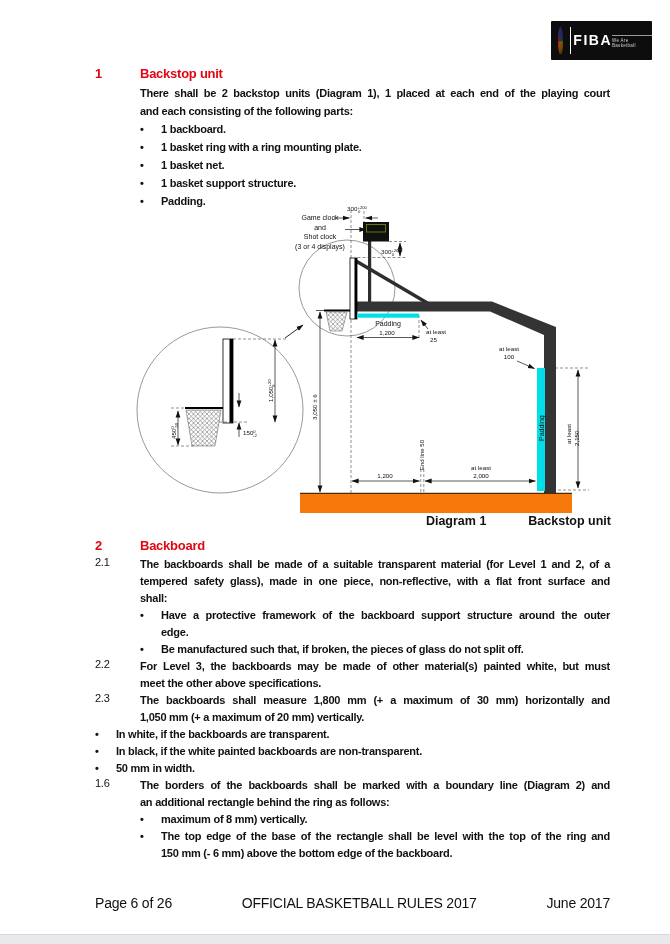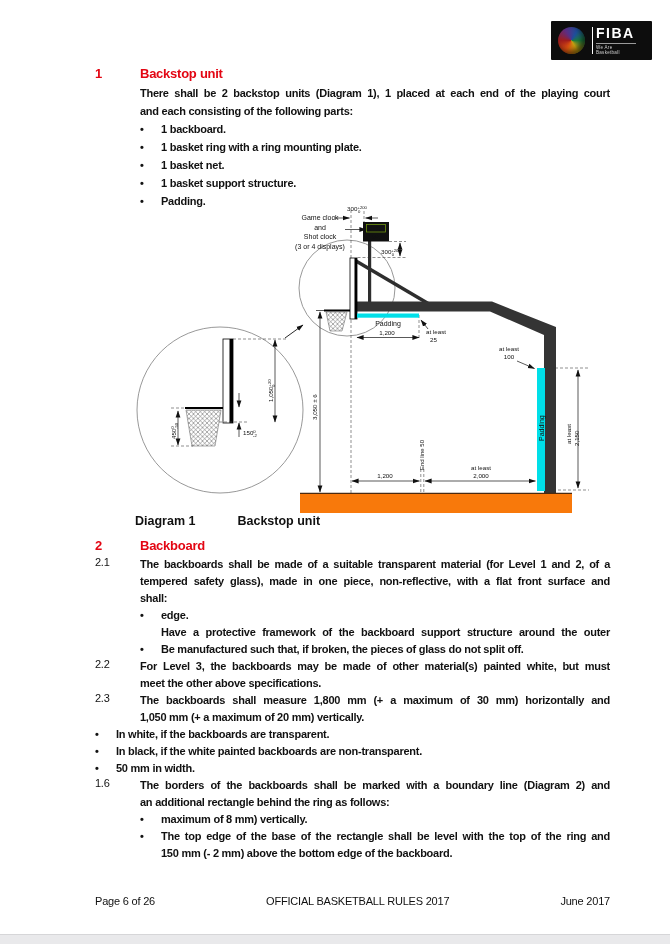--- a/index.html
+++ b/index.html
@@ -8,21 +8,21 @@
   .page{position:absolute;inset:0;background:#fff;}
   .page-edge{position:absolute;left:0;right:0;bottom:0;height:9px;background:#e9e9eb;border-top:1px solid #d6d6d8;}
 
   
   .logo{position:absolute;left:551px;top:21px;width:101px;height:39px;background:#0d0d0d;
         display:flex;align-items:center;border-radius:1px;}
   .logo-ball{width:27px;height:27px;border-radius:50%;margin-left:7px;
         background:conic-gradient(from 210deg,#d94f10,#a01c1c,#5c2d83,#1d4f9c,#1d7a3c,#c7a00f,#d94f10);
         box-shadow:inset -3px -3px 5px rgba(0,0,0,.55);}
   .logo-div{width:1px;height:27px;background:#ffffff;margin-left:7px;}
-  .logo-txt{margin-left:3px;display:flex;flex-direction:column;}
+  .logo-txt{margin-left:3px;display:flex;flex-direction:row;}
   .logo-brand{color:#fff;font-weight:bold;font-size:14px;letter-spacing:1.5px;line-height:15px;}
   .logo-tag{color:#cfcfcf;font-size:4.5px;letter-spacing:.3px;margin-top:2px;border-top:1px solid #9a9a9a;padding-top:1.5px;width:40px;}
 
   
   .col{position:absolute;left:95px;width:515px;font-size:11px;letter-spacing:-0.25px;}
   .sec1{top:66px;}
   .sec2{top:538px;}
   .hrow{display:flex;margin-bottom:3px;}
   .hnum{width:45px;font-weight:bold;font-size:13px;color:#e30613;}
   .htitle{font-weight:bold;font-size:13px;color:#e30613;}
@@ -34,26 +34,26 @@
   .ln{text-align:justify;white-space:nowrap;}
   .ln.j{text-align-last:justify;}
   .brow{display:flex;}
   .bdot{width:21px;flex:0 0 21px;line-height:inherit;}
   .sec1 .bdot{line-height:18px;}
   .sec2 .bdot{line-height:17px;}
   .btxt{flex:1;min-width:0;}
 
   
   .diagram{position:absolute;left:135px;top:198px;width:500px;height:318px;}
-  .caption{position:absolute;left:135px;top:514px;width:500px;display:flex;justify-content:flex-start;
+  .caption{position:absolute;left:135px;top:514px;width:500px;display:flex;justify-content:flex-end;
            gap:42px;padding-right:24px;box-sizing:border-box;font-weight:bold;font-size:12.5px;}
 
   
   .footer{position:absolute;left:95px;top:895px;width:515px;display:flex;justify-content:space-between;
-          font-size:11px;letter-spacing:-0.2px;}
+          font-size:14px;letter-spacing:-0.2px;}
 
   svg text{fill:#111;}
 </style>
 </head>
 <body>
 
 <div class="page">
 
   <div class="logo">
     <div class="logo-ball"></div>
@@ -237,22 +237,22 @@
 
     <div class="irow">
       <div class="inum">2.1</div>
       <div class="itxt">
         <div class="ln j">The backboards shall be made of a suitable transparent material (for Level 1 and 2, of a</div>
         <div class="ln j">tempered safety glass), made in one piece, non-reflective, with a flat front surface and</div>
         <div class="ln">shall:</div>
         <div class="brow">
             <span class="bdot">•</span>
             <div class="btxt">
+          <div class="ln j">Have a protective framework of the backboard support structure around the outer</div>
           <div class="ln">edge.</div>
-          <div class="ln j">Have a protective framework of the backboard support structure around the outer</div>
         </div>
           </div>
         <div class="brow">
             <span class="bdot">•</span>
             <div class="btxt">
           <div class="ln">Be manufactured such that, if broken, the pieces of glass do not split off.</div>
         </div>
           </div>
       </div>
     </div>
@@ -304,21 +304,21 @@
         <div class="brow">
             <span class="bdot">•</span>
             <div class="btxt">
           <div class="ln">maximum of 8 mm) vertically.</div>
         </div>
           </div>
         <div class="brow">
             <span class="bdot">•</span>
             <div class="btxt">
           <div class="ln j">The top edge of the base of the rectangle shall be level with the top of the ring and</div>
-          <div class="ln">150 mm (- 2 mm) above the bottom edge of the backboard.</div>
+          <div class="ln">150 mm (- 6 mm) above the bottom edge of the backboard.</div>
         </div>
           </div>
       </div>
     </div>
   </div>
 
   <div class="footer">
     <span>Page 6 of 26</span>
     <span>OFFICIAL BASKETBALL RULES 2017</span>
     <span>June 2017</span>

